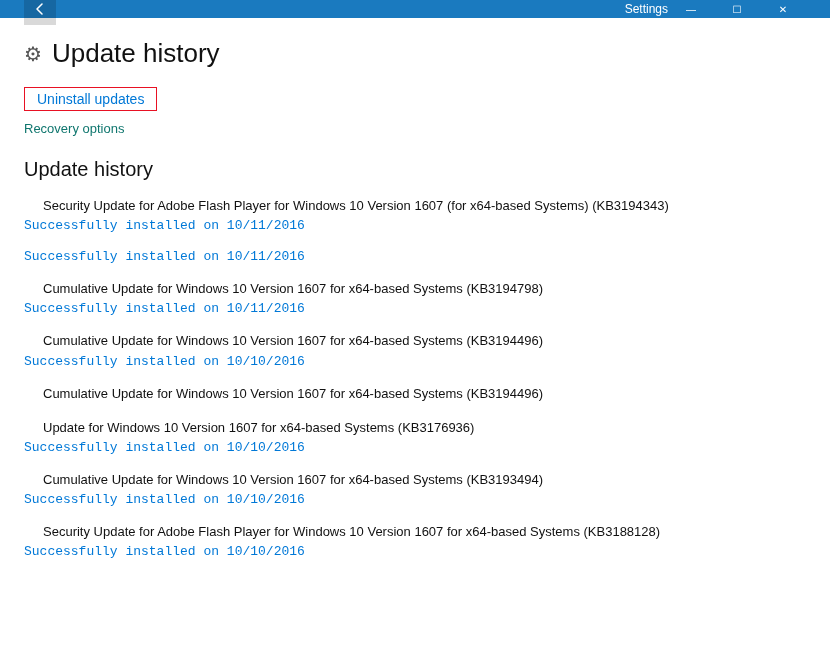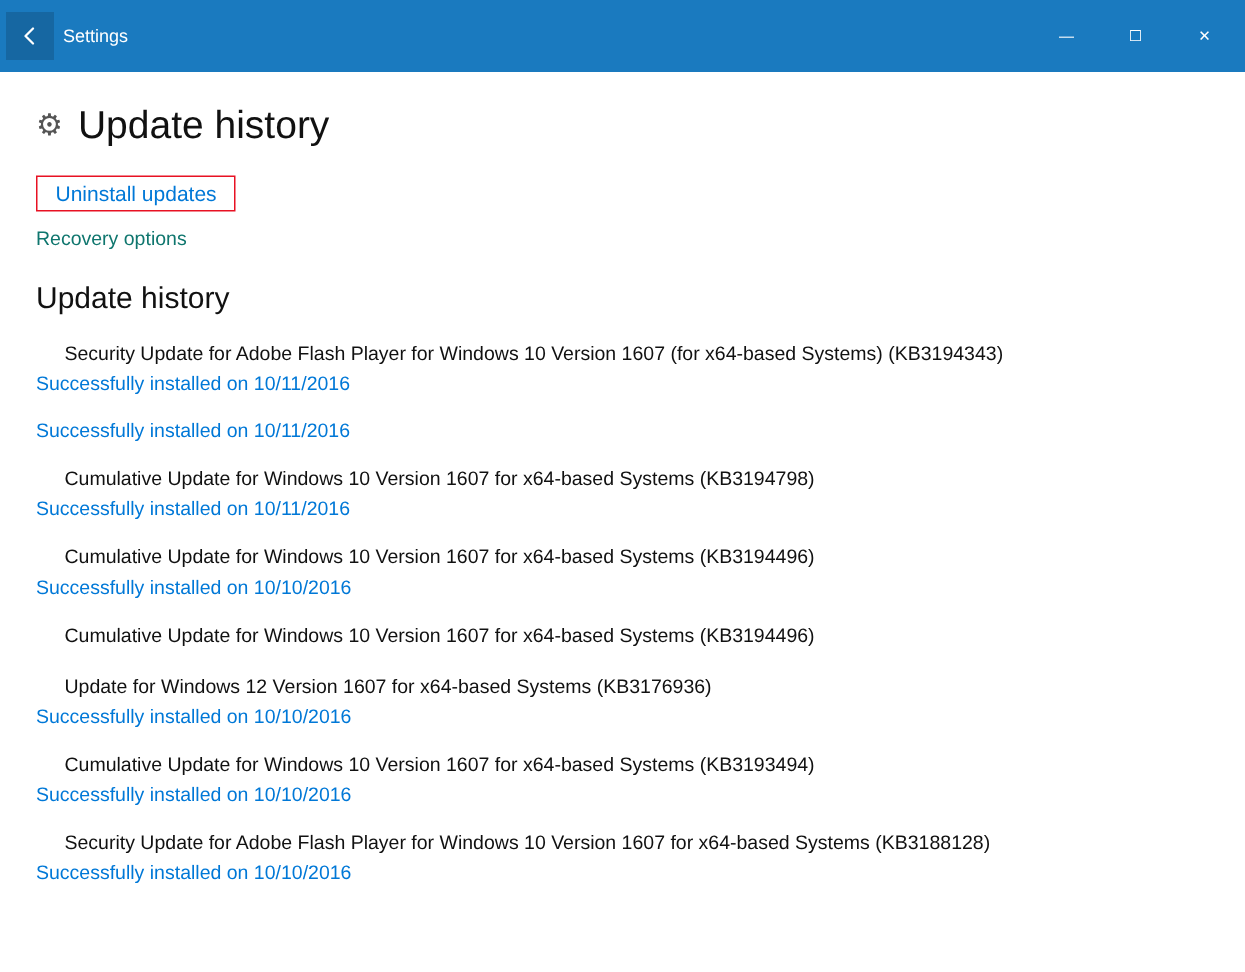--- a/index.html
+++ b/index.html
@@ -1,26 +1,27 @@
 <!DOCTYPE html>
 <html><head>
   <meta charset="utf-8">
   <style>
     * { margin: 0; padding: 0; box-sizing: border-box; }
     body { width: 830px; height: 648px; overflow: hidden; font-family: 'Segoe UI', sans-serif; background: #fff; }
 
     
     .titlebar {
       background: #1a7abf;
-      height: 48px;
+      height: 18px;
       display: flex;
       align-items: center;
-      padding: 0 4px;
+      padding: 0 24px;
       color: #fff;
       user-select: none;
+      text-align: right;
     }
     .titlebar-back {
       width: 32px; height: 32px;
       display: flex; align-items: center; justify-content: center;
       cursor: pointer;
       background: rgba(0,0,0,0.15);
       margin-right: 6px;
     }
     .titlebar-title {
       flex: 1;
@@ -112,20 +113,21 @@
       font-size: 13px;
       color: #111;
       margin-bottom: 3px;
       line-height: 1.4;
       margin-left: 19px;
     }
     .update-status {
       font-size: 13px;
       color: #0078d7;
       cursor: pointer;
+      font-family: Liberation Mono, monospace;
     }
     .update-status.failed {
       color: #e81123;
     }
   </style>
 </head>
 <body>
 
 <div class="titlebar">
   <div class="titlebar-back">
@@ -170,21 +172,21 @@
           <div class="update-status">Successfully installed on 10/11/2016</div>
         </div>
         <div class="update-item">
           <div class="update-name">Cumulative Update for Windows 10 Version 1607 for x64-based Systems (KB3194496)</div>
           <div class="update-status">Successfully installed on 10/10/2016</div>
         </div>
         <div class="update-item">
           <div class="update-name">Cumulative Update for Windows 10 Version 1607 for x64-based Systems (KB3194496)</div>
         </div>
         <div class="update-item">
-          <div class="update-name">Update for Windows 12 Version 1607 for x64-based Systems (KB3176936)</div>
+          <div class="update-name">Update for Windows 10 Version 1607 for x64-based Systems (KB3176936)</div>
           <div class="update-status">Successfully installed on 10/10/2016</div>
         </div>
         <div class="update-item">
           <div class="update-name">Cumulative Update for Windows 10 Version 1607 for x64-based Systems (KB3193494)</div>
           <div class="update-status">Successfully installed on 10/10/2016</div>
         </div>
         <div class="update-item">
           <div class="update-name">Security Update for Adobe Flash Player for Windows 10 Version 1607 for x64-based Systems (KB3188128)</div>
           <div class="update-status">Successfully installed on 10/10/2016</div>
         </div>

